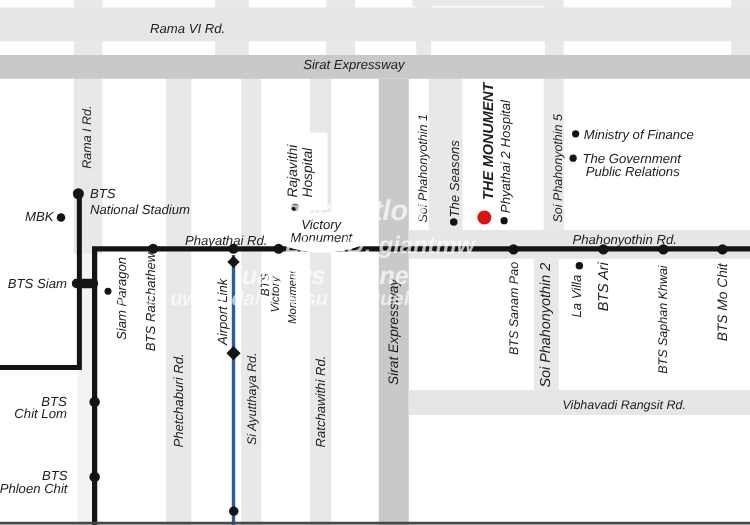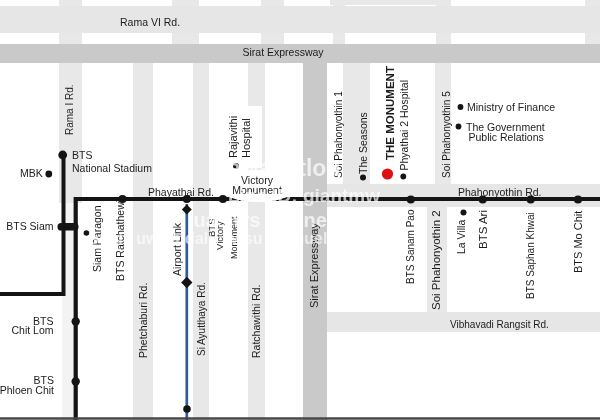--- a/index.html
+++ b/index.html
@@ -1,18 +1,18 @@
 <!DOCTYPE html>
 <html><head>
 <meta charset="utf-8">
 <style>
   html,body{margin:0;padding:0;}
   body{width:600px;height:420px;overflow:hidden;background:#fff;
        font-family:"Liberation Sans", sans-serif;}
-  #map{position:relative;width:600px;height:420px;}
+  #map{position:relative;width:600px;height:420px;font-style:italic;}
   svg{display:block;}
   text{fill:#1c1c1c;}
 </style>
 </head>
 <body>
 <div id="map">
 <svg width="600" height="420" viewBox="0 0 600 420" xmlns="http://www.w3.org/2000/svg">
 
   <rect x="0" y="0" width="600" height="420" fill="#ffffff"></rect>
 

